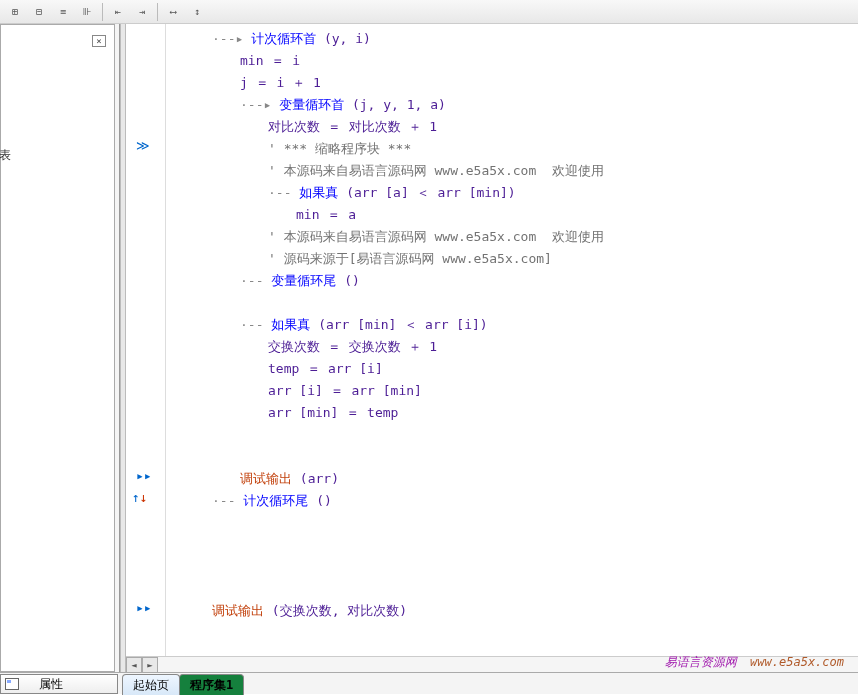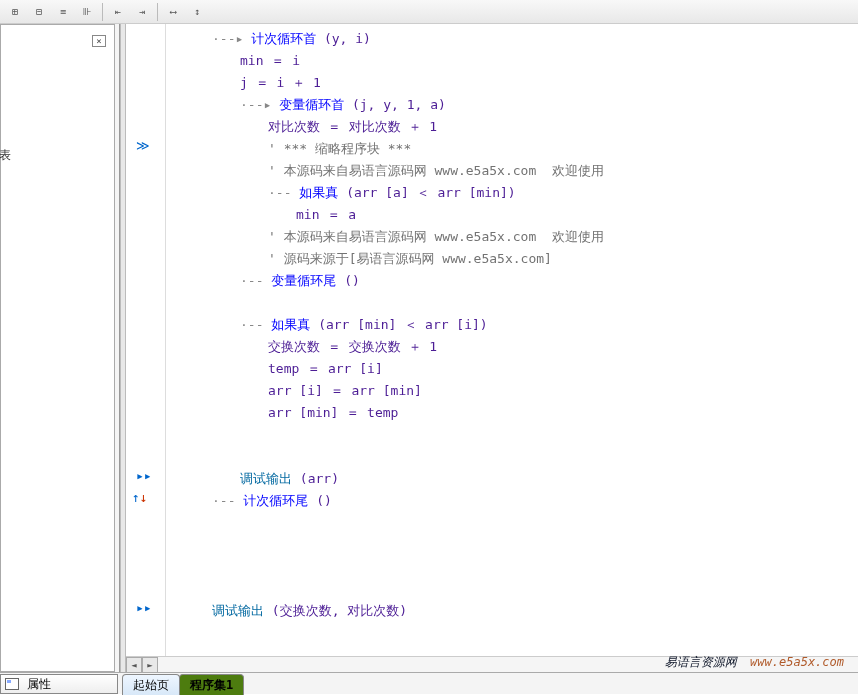--- a/index.html
+++ b/index.html
@@ -100,21 +100,21 @@
       right: 0;
       height: calc(100% - 18px);
       font-family: "SimSun", "宋体", monospace;
       font-size: 13px;
       line-height: 22px;
       white-space: pre;
       padding-top: 4px;
     }
     .code-line { height: 22px; display: flex; align-items: center; }
     .kw-blue { color: #0000ff; }
-    .kw-red { color: #0369a1; }
+    .kw-red { color: #c2410c; }
     .kw-green { color: #737373; }
     .kw-black { color: #4c1d95; }
     .tree-guide {
       color: #888;
       font-family: monospace;
       letter-spacing: 0;
     }
     .gutter-mark {
       position: absolute;
       left: 10px;
@@ -151,21 +151,21 @@
     }
     .prop-btn {
       width: 118px;
       height: 20px;
       border: 1px solid #888;
       background: linear-gradient(#fff, #eee);
       display: flex;
       align-items: center;
       padding: 0 4px;
       font-size: 12px;
-      gap: 8px;
+      gap: 20px;
     }
     .prop-icon {
       width: 14px;
       height: 12px;
       border: 1px solid #666;
       background: #fff;
       position: relative;
     }
     .prop-icon::before {
       content: "";
@@ -185,32 +185,32 @@
       border: 1px solid #888;
       border-bottom: none;
       border-radius: 4px 4px 0 0;
       background: linear-gradient(#eef6ff, #d8e8f8);
       margin-right: -1px;
       font-size: 12px;
       position: relative;
       top: 1px;
     }
     .tab.active {
-      background: #4d7c0f;
+      background: #15803d;
       font-weight: bold;
       z-index: 2;
     }
     .watermark {
       position: absolute;
       right: 14px;
       bottom: 24px;
       font-size: 12px;
       font-style: italic;
     }
-    .watermark .wm1 { color: #0f172a; }
+    .watermark .wm1 { color: #a21caf; }
     .watermark .wm2 { color: #b05a2a; margin-left: 6px; }
     .tb-icon { font-family: monospace; font-size: 10px; }
     .arrow-r { color: #888; }
   </style>
 </head>
 <body>
 
 <div class="toolbar">
   <div class="toolbar-btn">
       <span class="tb-icon">⊞</span>

